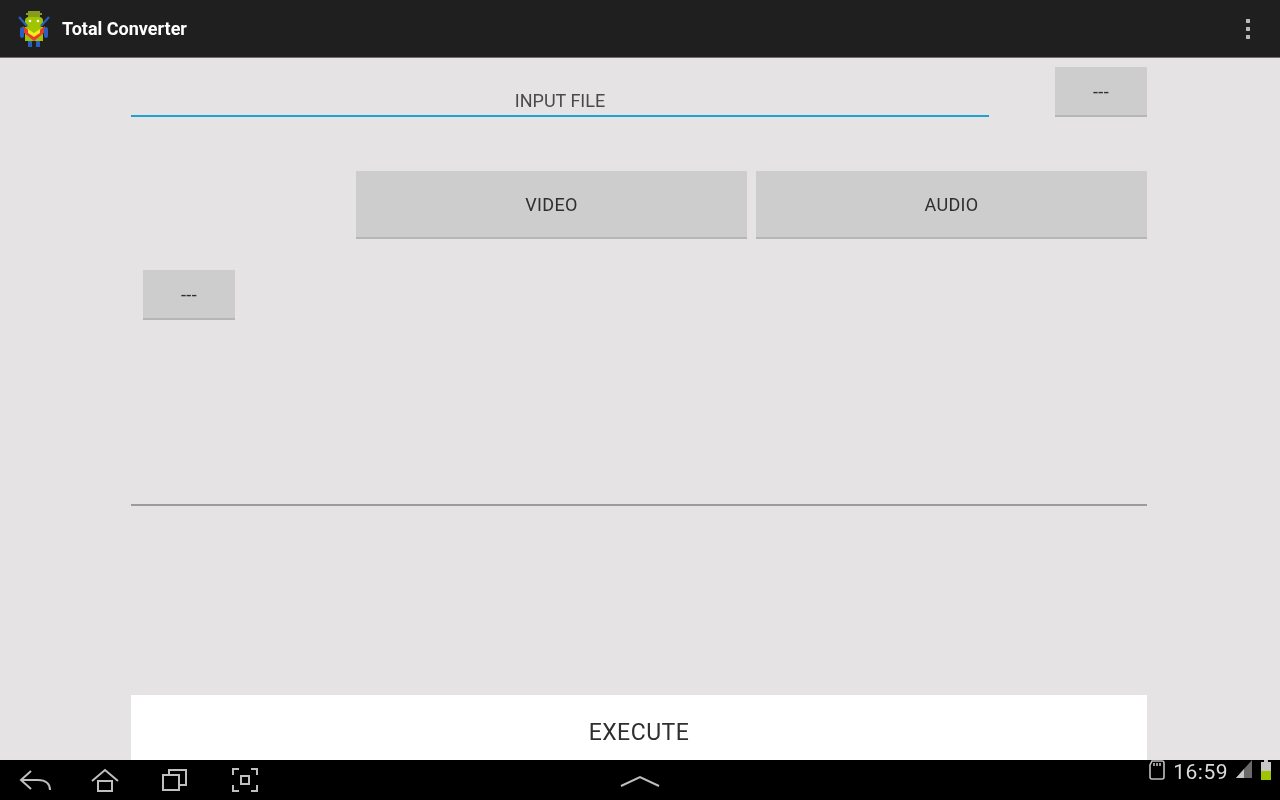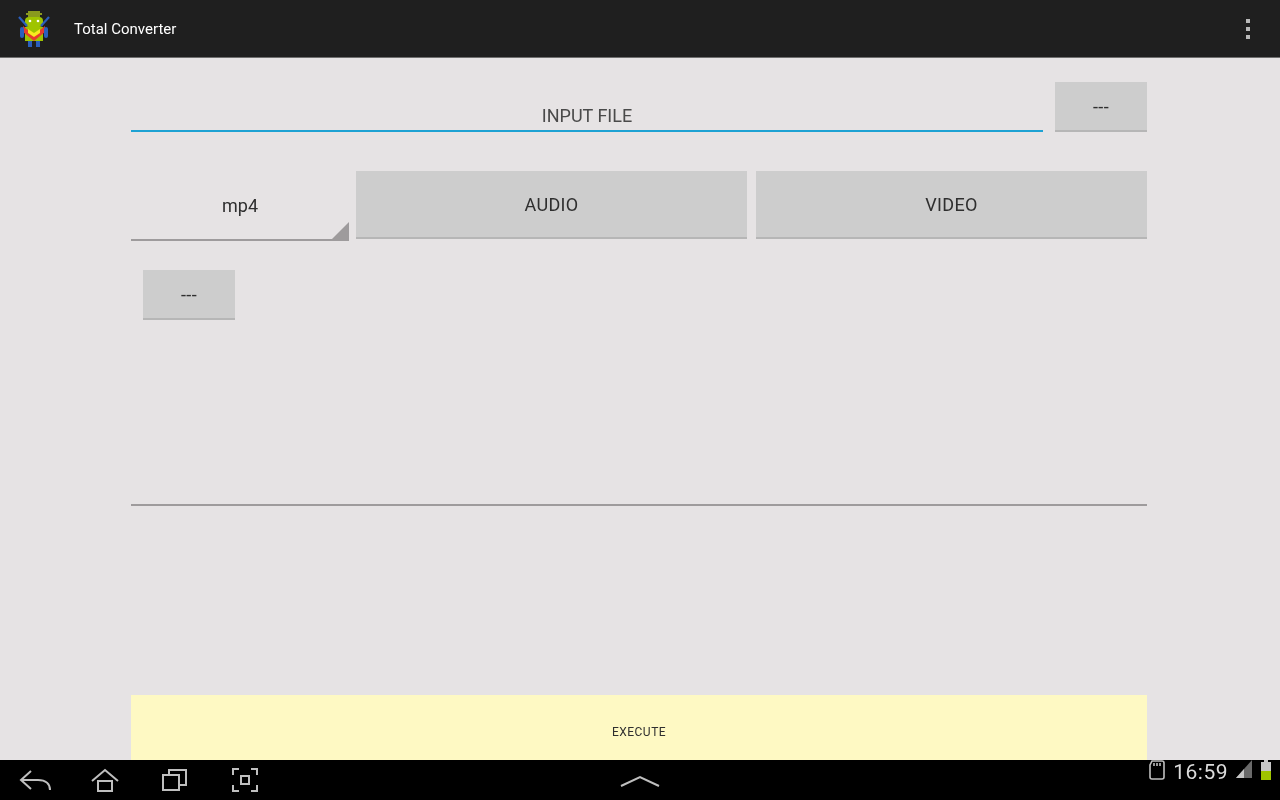--- a/index.html
+++ b/index.html
@@ -1,46 +1,46 @@
 <!DOCTYPE html>
 <html><head>
 <meta charset="utf-8">
 <style>
   html,body{margin:0;padding:0;width:1280px;height:800px;overflow:hidden;font-family:Roboto,"Helvetica Neue",Arial,sans-serif;background:#e6e3e4;}
   *{box-sizing:border-box;}
   
   .action-bar{position:absolute;left:0;top:0;width:1280px;height:57px;background:#1f1f1f;display:flex;align-items:center;color:#fff;}
   .app-icon{width:40px;height:40px;margin-left:14px;display:flex;align-items:center;justify-content:center;flex-shrink:0;}
-  .app-title{margin-left:20px;font-size:15px;font-weight:400;}
+  .app-title{margin-left:8px;font-size:18px;font-weight:700;}
   .overflow{margin-left:auto;margin-right:22px;display:flex;flex-direction:column;gap:4px;align-items:center;justify-content:center;height:40px;width:20px;}
   .overflow span{width:4px;height:4px;background:#b9b9b9;}
   .thin-line{position:absolute;left:0;top:57px;width:1280px;height:1px;background:#6f6f6f;}
   
   .content{position:absolute;left:0;top:58px;width:1280px;height:702px;}
   
   .btn{background:#cdcdcd;border:none;border-bottom:2px solid #b6b6b6;color:#2f2f2f;display:flex;align-items:center;justify-content:center;font-size:18px;letter-spacing:0.3px;}
   .btn-small{height:50px;width:92px;}
   .btn-tab{height:68px;}
   
-  .row-input{position:absolute;left:131px;top:24px;width:1016px;height:50px;display:flex;align-items:center;}
+  .row-input{position:absolute;left:131px;top:9px;width:1016px;height:50px;display:flex;align-items:center;gap:27px;}
   .file-field{flex:1;height:50px;border-bottom:2px solid #1ea2d3;text-align:center;color:#4a4a4a;font-size:18px;display:flex;align-items:flex-end;justify-content:center;padding-bottom:4px;}
   .file-field.gray{border-bottom:2px solid #9e9b9c;}
   
   .spinner{position:absolute;left:131px;top:113px;width:218px;height:70px;border-bottom:2px solid #9e9b9c;display:flex;align-items:center;justify-content:center;color:#2f2f2f;font-size:18px;}
   .spinner::after{content:"";position:absolute;right:0;bottom:0;border-style:solid;border-width:0 0 17px 17px;border-color:transparent transparent #9e9b9c transparent;}
   .tabs{position:absolute;left:356px;top:113px;width:791px;height:68px;display:flex;gap:9px;}
   .tabs .btn-tab{flex:1;}
   
   .row-output{position:absolute;left:131px;top:212px;width:1016px;height:50px;display:flex;align-items:flex-end;}
   
   .sep{position:absolute;left:131px;top:446px;width:1016px;height:2px;background:#9e9b9c;}
   
   .status{position:absolute;left:0;top:526px;width:1280px;text-align:center;color:#4d4b4c;font-size:16px;}
   
-  .execute{position:absolute;left:131px;top:637px;width:1016px;height:76px;background:#fef9c3;border:none;border-bottom:2px solid #b6b6b6;display:flex;align-items:center;justify-content:center;color:#2f2f2f;font-size:12px;letter-spacing:0.5px;}
+  .execute{position:absolute;left:131px;top:637px;width:1016px;height:76px;background:#ffffff;border:none;border-bottom:2px solid #b6b6b6;display:flex;align-items:center;justify-content:center;color:#2f2f2f;font-size:23px;letter-spacing:0.5px;}
   
   .sysbar{position:absolute;left:0;top:760px;width:1280px;height:40px;background:#000;color:#bfbfbf;display:flex;align-items:center;}
   .nav-keys{display:flex;align-items:center;height:40px;}
   .nav-key{width:70px;height:40px;display:flex;align-items:center;justify-content:center;}
   .expand{position:absolute;left:618px;top:15px;}
   .tray{position:absolute;right:8px;top:0;height:40px;display:flex;align-items:flex-start;gap:8px;color:#dcdcdc;}
   .clock{font-size:21px;letter-spacing:0.5px;}
   svg{display:block;}
 </style>
 </head>
@@ -76,27 +76,24 @@
 <div class="thin-line"></div>
 
 <div class="content">
 
   <div class="row-input">
     <div class="file-field">INPUT FILE</div>
     <div style="width:12px"></div>
     <div class="btn btn-small">---</div>
   </div>
 
-  <div class="spinner">
-    <span>mp4</span>
-  </div>
 
   <div class="tabs">
+    <div class="btn btn-tab">VIDEO</div>
     <div class="btn btn-tab">AUDIO</div>
-    <div class="btn btn-tab">VIDEO</div>
   </div>
 
   <div class="row-output">
     <div style="width:12px"></div>
     <div class="btn btn-small">---</div>
   </div>
 
   <div class="sep"></div>
 
 

